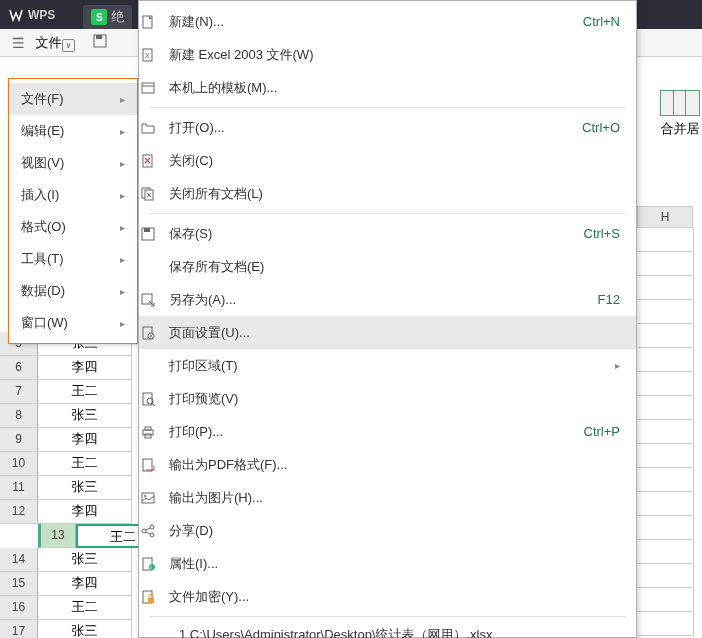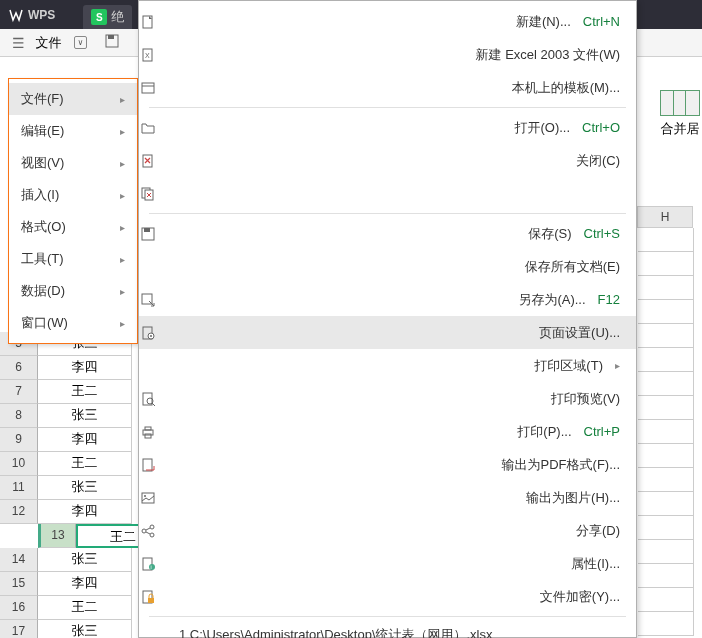--- a/index.html
+++ b/index.html
@@ -6,21 +6,21 @@
     body { width: 702px; height: 638px; overflow: hidden; background: #fff; position: relative; font-size: 13px; }
     
     .titlebar { height: 29px; background: #2d2d37; display: flex; align-items: center; padding: 0 8px; color: #d0d0d0; }
     .titlebar-logo { display: flex; align-items: center; gap: 4px; font-size: 12px; font-weight: bold; }
     .titlebar-logo svg { width: 16px; height: 16px; }
     .doc-tab { margin-left: 28px; display: flex; align-items: center; gap: 4px; background: #454550; padding: 3px 8px; border-radius: 3px 3px 0 0; height: 24px; margin-top: 5px; }
     .doc-tab .doc-icon { width: 16px; height: 16px; background: #22c55e; border-radius: 2px; display: flex; align-items: center; justify-content: center; color: #fff; font-size: 10px; font-weight: bold; }
     
     .toolbar { height: 28px; background: #f5f5f5; border-bottom: 1px solid #d0d0d0; display: flex; align-items: center; padding: 0 8px; gap: 2px; }
     .hamburger { color: #666; font-size: 14px; padding: 0 4px; }
-    .file-btn { display: flex; align-items: center; gap: 12px; padding: 2px 4px; border: 1px solid transparent; }
+    .file-btn { display: flex; align-items: flex-end; gap: 0; padding: 2px 4px; border: 1px solid transparent; }
     .dropdown-caret { border: 1px solid #888; border-radius: 2px; padding: 1px 3px; font-size: 8px; color: #555; }
     .save-toolbar-icon { margin-left: 6px; padding: 0 4px; color: #555; }
     
     .ribbon-tabs { position: absolute; right: 6px; top: 54px; font-size: 13px; color: #333; margin-top: 42px; }
     .ribbon-merge { position: absolute; right: 2px; top: 90px; text-align: center; }
     .ribbon-merge .merge-icon { width: 40px; height: 26px; border: 1px solid #5a9e6f; margin: 0 auto 4px; position: relative; background: #f0f0f0; }
     .ribbon-merge .merge-icon::before { content: ''; position: absolute; left: 12px; top: 0; width: 1px; height: 100%; background: #5a9e6f; }
     .ribbon-merge .merge-icon::after { content: ''; position: absolute; left: 24px; top: 0; width: 1px; height: 100%; background: #5a9e6f; }
     .col-header { position: absolute; left: 637px; top: 206px; width: 56px; height: 22px; background: #e8e8e8; border: 1px solid #ccc; text-align: center; line-height: 20px; font-size: 12px; color: #444; }
     .row-headers { position: absolute; left: 0; top: 332px; }
@@ -32,21 +32,21 @@
     
     .grid-right { position: absolute; left: 638px; top: 228px; }
     .grid-right .gcell { width: 56px; height: 24px; border-right: 1px solid #ccc; border-bottom: 1px solid #ccc; }
     
     .first-menu { position: absolute; left: 8px; top: 78px; width: 130px; background: #fff; border: 1px solid #f97316; box-shadow: 2px 2px 4px rgba(0,0,0,0.15); padding: 4px 0; }
     .first-menu-item { height: 32px; display: flex; align-items: center; justify-content: space-between; padding: 0 12px; font-size: 13px; color: #333; }
     .first-menu-item.active { background: #e8e8e8; }
     .first-menu-item .arrow { color: #888; font-size: 10px; }
     
     .second-menu { position: absolute; left: 138px; top: 0; width: 499px; background: #fff; border: 1px solid #b0b0b0; box-shadow: 2px 2px 6px rgba(0,0,0,0.2); padding: 4px 0; height: 638px; }
-    .smi { height: 33px; display: flex; align-items: center; padding: 0 16px 0 0; font-size: 13px; color: #333; gap: 12px; text-align: right; }
+    .smi { height: 33px; display: flex; align-items: center; padding: 0 16px 0 0; font-size: 13px; color: #333; gap: 12px; }
     .smi.highlighted { background: #e8e8e8; }
     .smi-icon { width: 18px; height: 18px; display: flex; align-items: center; justify-content: center; color: #555; flex-shrink: 0; }
     .smi-label { flex: 1; }
     .smi-shortcut { color: #15803d; font-size: 13px; }
     .smi-arrow { color: #888; font-size: 10px; }
     .sep { height: 1px; background: #e0e0e0; margin: 3px 10px; }
     .recent-file { height: 30px; display: flex; align-items: center; padding: 0 16px 0 40px; font-size: 13px; color: #333; }
   </style>
 </head>
 <body>
@@ -244,20 +244,21 @@
       <span class="smi-label">关闭(C)</span>
     </div>
     <div class="smi">
       <span class="smi-icon">
         <svg width="16" height="16" viewBox="0 0 16 16">
           <rect x="2" y="2" width="8" height="10" stroke="#666" fill="none"></rect>
           <rect x="5" y="4" width="8" height="10" stroke="#666" fill="#fff"></rect>
           <path d="M7 7 L11 11 M11 7 L7 11" stroke="#c44"></path>
         </svg>
       </span>
+      <span class="smi-label">关闭所有文档(L)</span>
     </div>
     <div class="sep"></div>
     <div class="smi">
       <span class="smi-icon">
         <svg width="16" height="16" viewBox="0 0 16 16">
           <rect x="2" y="2" width="12" height="12" stroke="#666" fill="none"></rect>
           <rect x="4" y="2" width="6" height="4" fill="#666"></rect>
         </svg>
       </span>
       <span class="smi-label">保存(S)</span>

